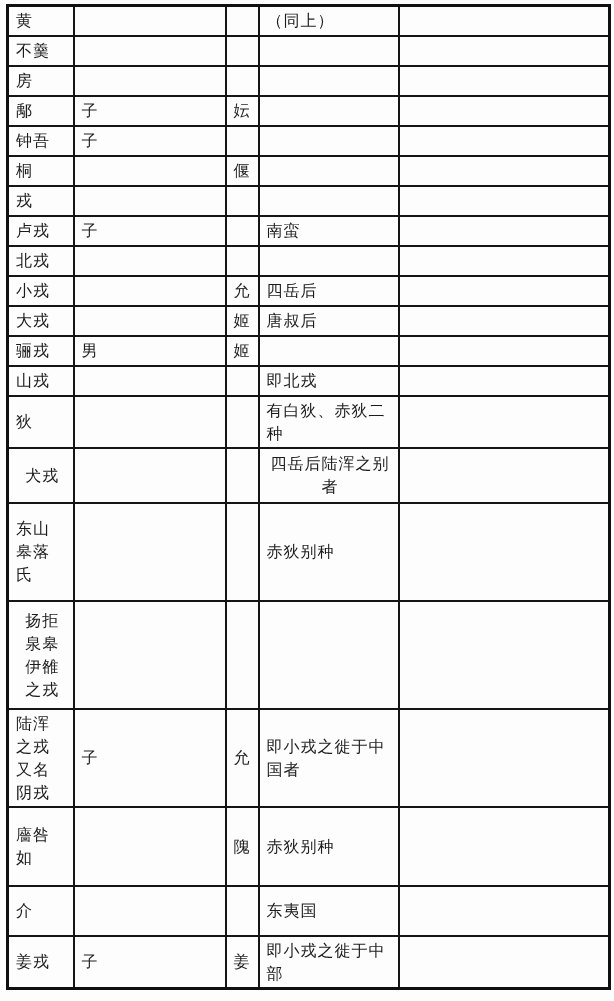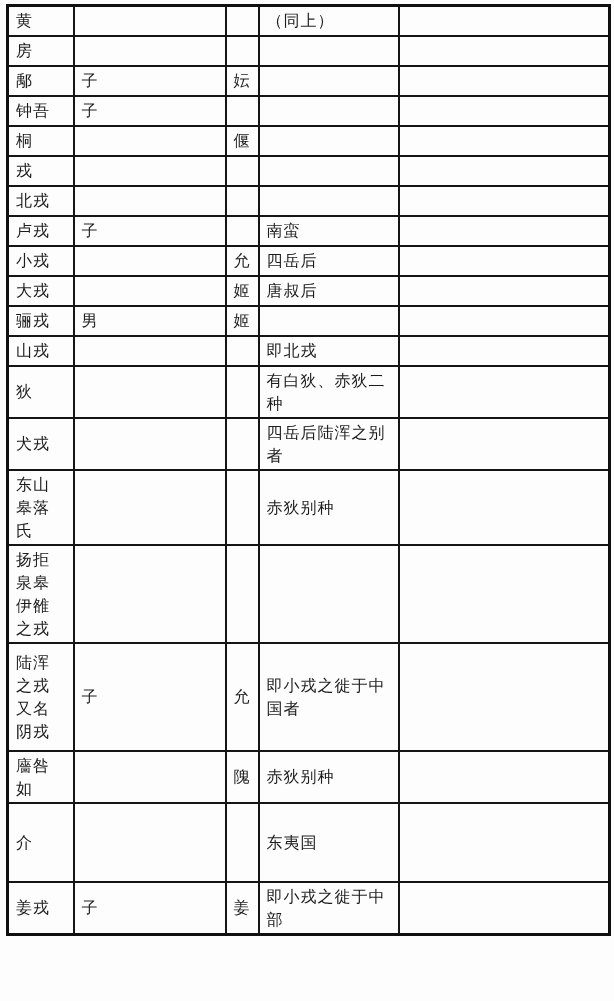--- a/index.html
+++ b/index.html
@@ -32,23 +32,23 @@
     padding: 2px 4px 2px 7px;
     vertical-align: middle;
     white-space: pre-line;
     overflow: hidden;
     letter-spacing: 1px;
   }
   
   table.genealogy tr { height: 30px; }
   
   table.genealogy tr:nth-child(14) { height: 50px; }   
-  table.genealogy tr:nth-child(15) { height: 55px; }   
-  table.genealogy tr:nth-child(16) { height: 83px; margin-top: 20px; }   
-  table.genealogy tr:nth-child(17) { height: 108px; }  
+  table.genealogy tr:nth-child(15) { height: 55px; text-align: center; }   
+  table.genealogy tr:nth-child(16) { height: 98px; margin-top: 20px; }   
+  table.genealogy tr:nth-child(17) { height: 108px; text-align: center; }  
   table.genealogy tr:nth-child(19) { height: 79px; }  
   table.genealogy tr:nth-child(20) { height: 50px; }   
   table.genealogy tr:nth-child(22) { height: 46px; }   
   col.c1 { width: 66px; }
   col.c2 { width: 152px; }
   col.c3 { width: 33px; }
   col.c4 { width: 140px; }
   col.c5 { width: 211px; }
 </style>
 </head>
@@ -65,20 +65,27 @@
     </colgroup>
     <tbody id="table-body">
         <tr>
           <td>黄</td>
           <td></td>
           <td></td>
           <td>（同上）</td>
           <td></td>
         </tr>
         <tr>
+          <td>不羹</td>
+          <td></td>
+          <td></td>
+          <td></td>
+          <td></td>
+        </tr>
+        <tr>
           <td>房</td>
           <td></td>
           <td></td>
           <td></td>
           <td></td>
         </tr>
         <tr>
           <td>鄅</td>
           <td>子</td>
           <td>妘</td>
@@ -100,31 +107,31 @@
           <td></td>
         </tr>
         <tr>
           <td>戎</td>
           <td></td>
           <td></td>
           <td></td>
           <td></td>
         </tr>
         <tr>
+          <td>卢戎</td>
+          <td>子</td>
+          <td></td>
+          <td>南蛮</td>
+          <td></td>
+        </tr>
+        <tr>
           <td>北戎</td>
           <td></td>
           <td></td>
           <td></td>
-          <td></td>
-        </tr>
-        <tr>
-          <td>卢戎</td>
-          <td>子</td>
-          <td></td>
-          <td>南蛮</td>
           <td></td>
         </tr>
         <tr>
           <td>小戎</td>
           <td></td>
           <td>允</td>
           <td>四岳后</td>
           <td></td>
         </tr>
         <tr>

